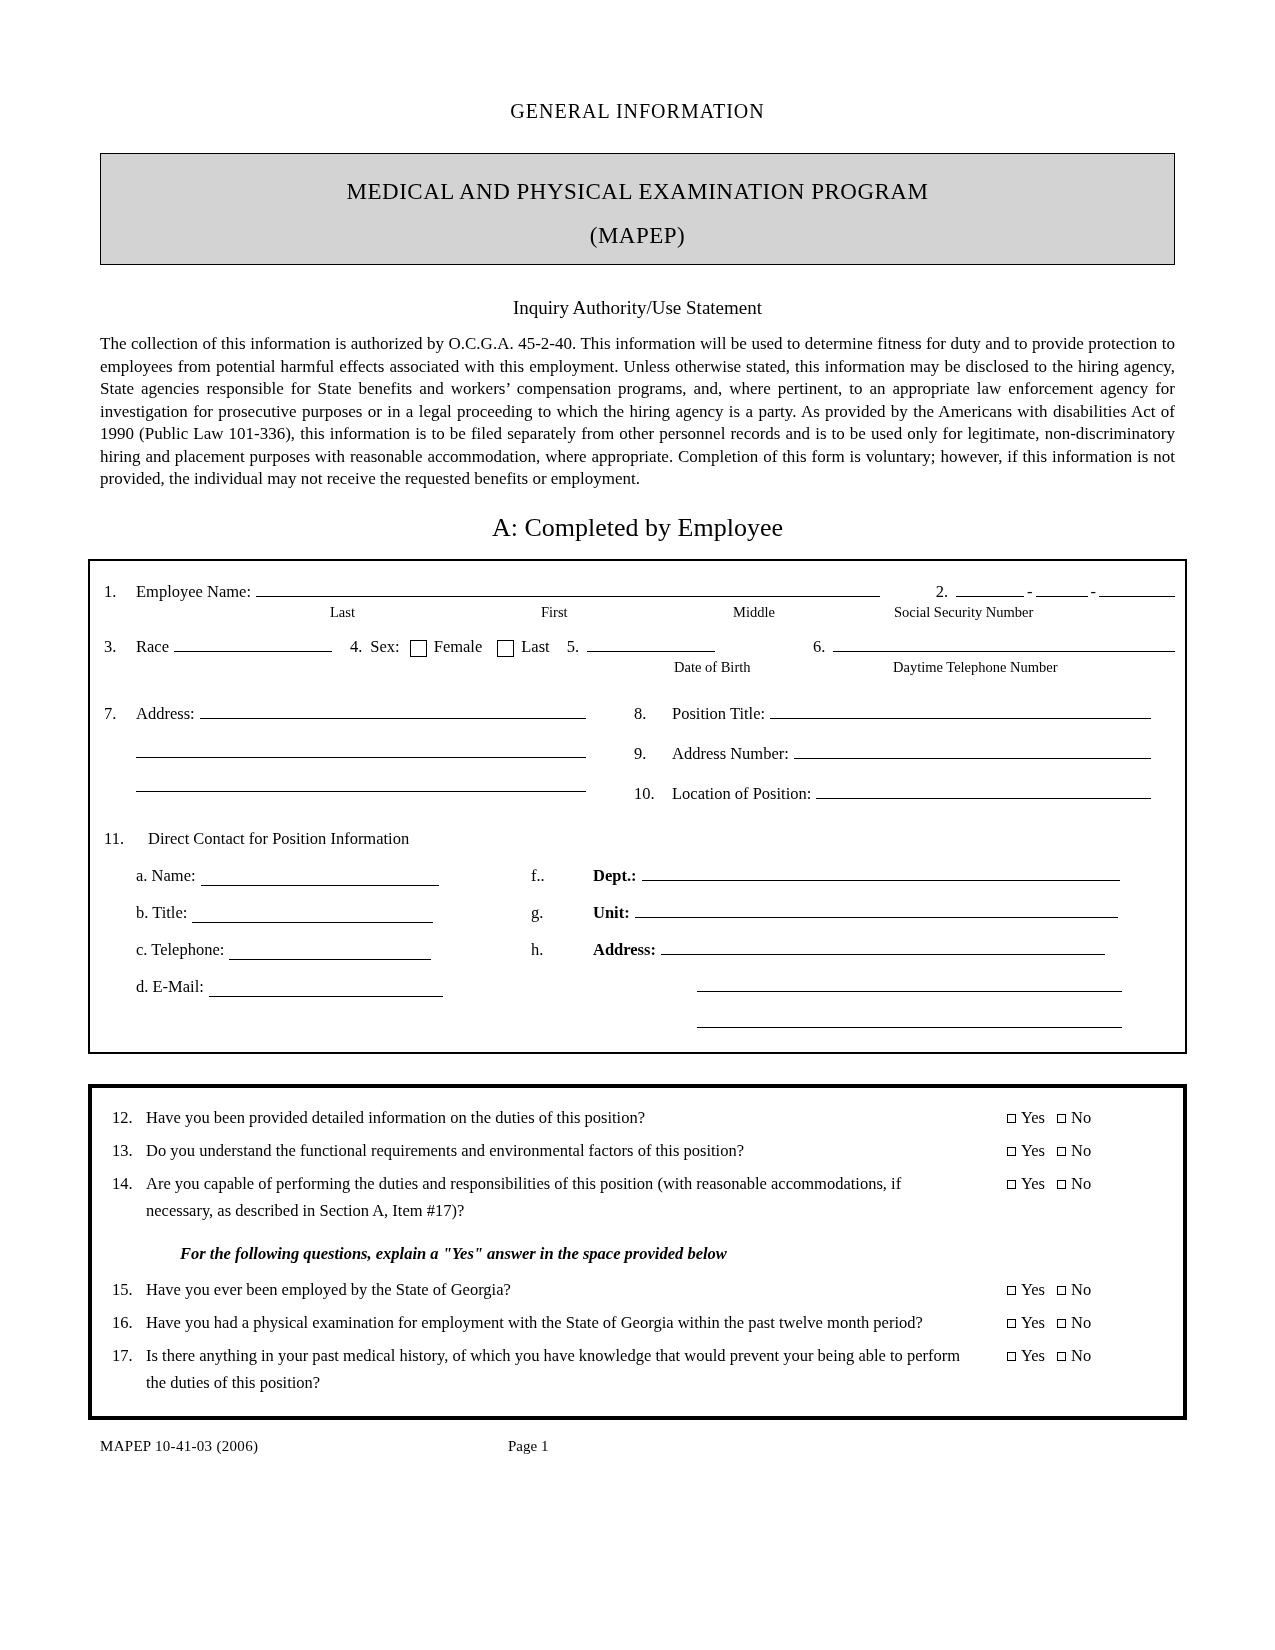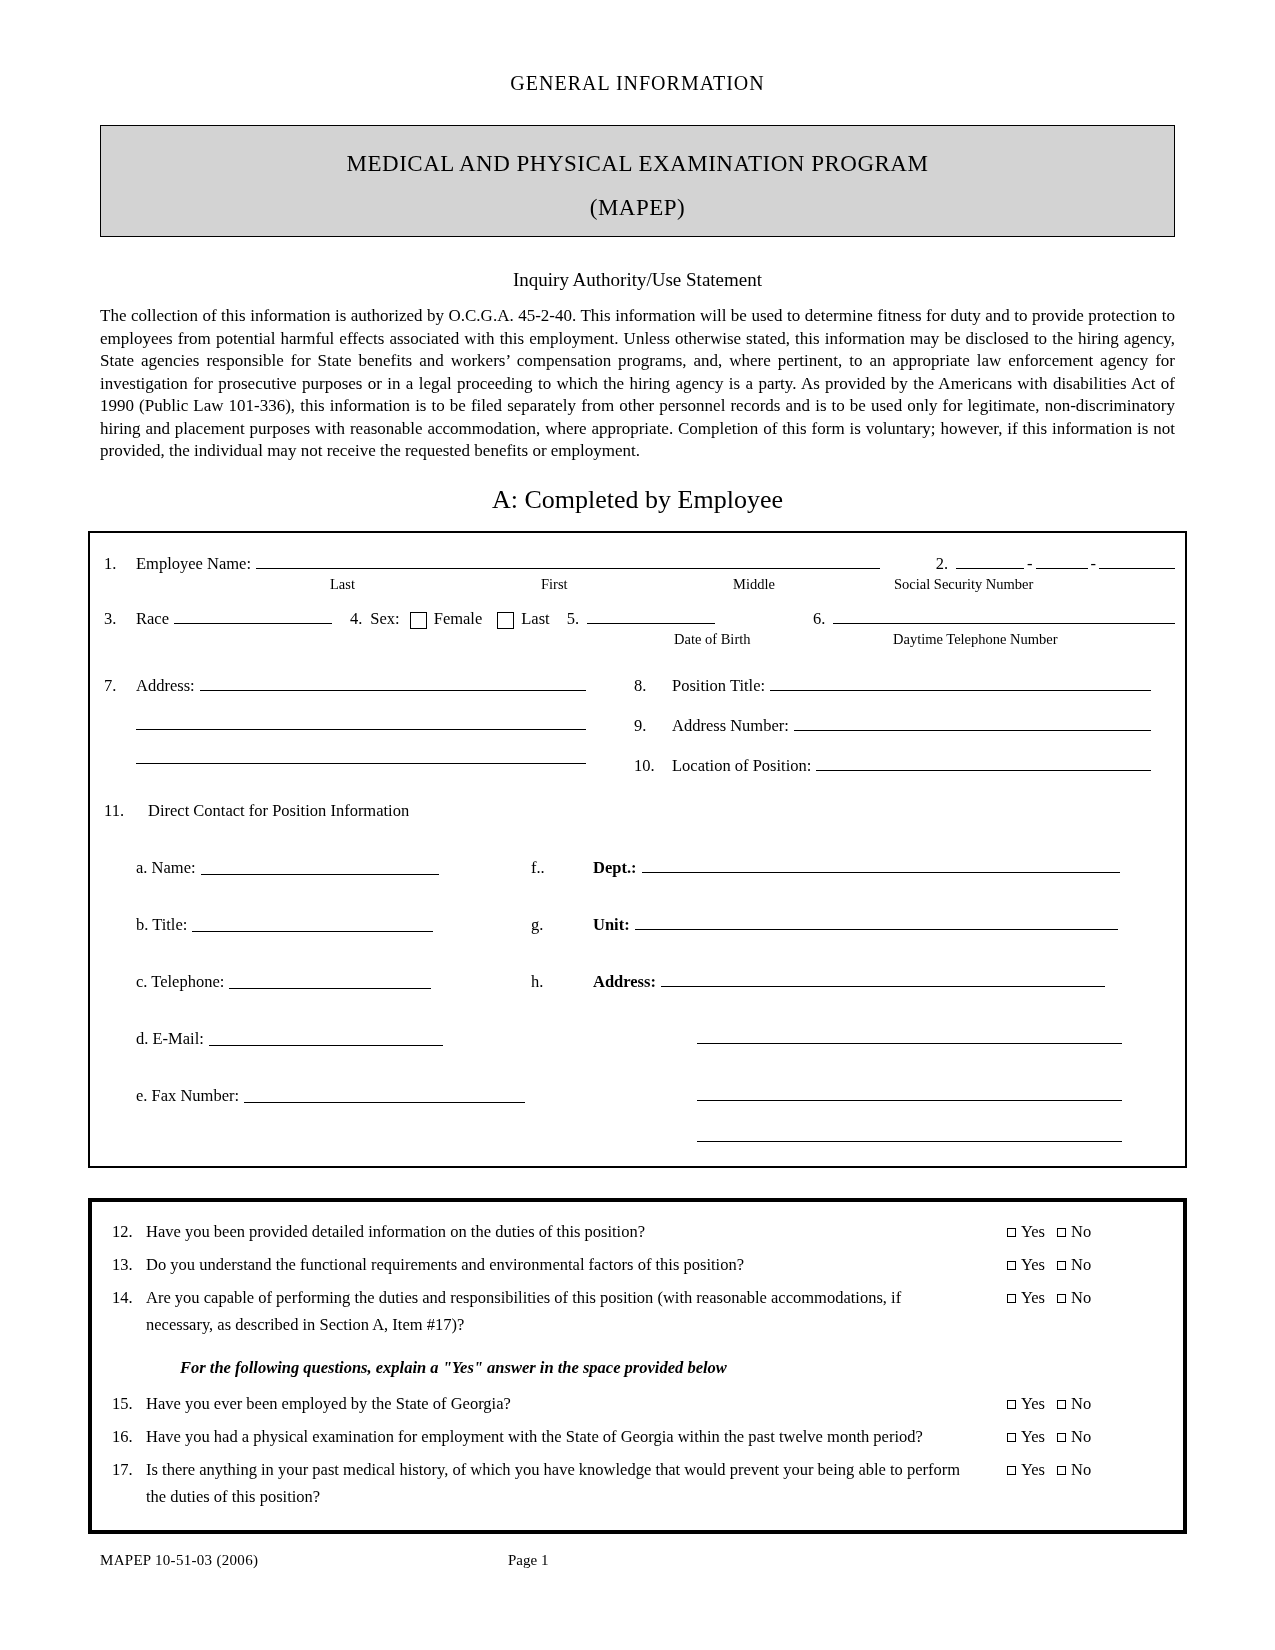--- a/index.html
+++ b/index.html
@@ -2,21 +2,21 @@
 <html><head>
 <meta charset="utf-8">
 <style>
   * { margin: 0; padding: 0; box-sizing: border-box; }
   html, body { background: #fff; }
   body {
     width: 1275px; height: 1650px; overflow: hidden;
     font-family: "Liberation Serif", "DejaVu Serif", serif;
     color: #000; font-size: 16.5px;
   }
-  .page { width: 1275px; height: 1650px; padding: 72px 88px 0 88px; }
+  .page { width: 1275px; height: 1650px; padding: 100px 88px 0 88px; }
 
   .h1 { text-align: center; font-size: 20px; letter-spacing: 1px; }
   .title-box {
     margin: 30px 12px 0 12px; border: 1px solid #000; background: #d3d3d3;
     text-align: center; padding: 10px 0 12px 0;
   }
   .title-line { font-size: 23px; line-height: 32px; letter-spacing: 0.5px; margin-top: 12px; }
   .h2 { text-align: center; font-size: 19px; margin-top: 32px; }
   .statement {
     margin: 14px 12px 0 12px; text-align: justify;
@@ -53,21 +53,21 @@
   .row-race { margin-top: 12px; }
   .row-addr { display: flex; align-items: flex-start; margin-top: 24px; }
   .col-left { width: 482px; flex-shrink: 0; }
   .col-right { flex: 1; margin-left: 48px; }
   .subrow { display: flex; align-items: baseline; line-height: 21px; margin-bottom: 19px; }
   .subrow:last-child { margin-bottom: 0; }
   .indent { padding-left: 32px; }
   .mr24 { margin-right: 24px; }
   .row11 { display: flex; align-items: baseline; margin-top: 24px; line-height: 21px; }
   .crow { display: flex; align-items: baseline; margin-top: 16px; line-height: 21px; }
-  .ccell1 { width: 427px; flex-shrink: 0; display: inline-flex; align-items: center; padding-left: 32px; margin-top: 20px; }
+  .ccell1 { width: 427px; flex-shrink: 0; display: inline-flex; align-items: flex-end; padding-left: 32px; }
   .cletter { width: 62px; flex-shrink: 0; display: inline-block; }
   .ccell3 { flex: 1; display: inline-flex; align-items: baseline; font-weight: bold; }
 
   
   .box-b {
     margin-top: 30px; border: 4px solid #000;
     padding: 16px 20px 14px 20px;
   }
   .qrow { display: flex; align-items: flex-start; margin-bottom: 6px; line-height: 27px; }
   .qnum { width: 34px; flex-shrink: 0; }
@@ -220,30 +220,20 @@
       <span class="ccell1">
         <span class="lbl">d. E-Mail:</span>
         <span class="blank grow" style="margin-right:88px"></span>
       </span>
       <span class="cletter"></span>
       <span class="ccell3">
         <span class="blank grow" style="margin-left:104px; margin-right:53px"></span>
       </span>
     </div>
 
-    <div class="crow">
-      <span class="ccell1">
-        <span class="lbl">e. Fax Number:</span>
-        <span class="blank grow" style="margin-right:6px"></span>
-      </span>
-      <span class="cletter"></span>
-      <span class="ccell3">
-        <span class="blank grow" style="margin-left:104px; margin-right:53px"></span>
-      </span>
-    </div>
 
     <div class="crow">
       <span class="ccell1"></span>
       <span class="cletter"></span>
       <span class="ccell3">
         <span class="blank grow" style="margin-left:104px; margin-right:53px"></span>
       </span>
     </div>
 
   </div>
@@ -296,17 +286,17 @@
       <span class="qnum">17.</span>
       <span class="qtext">Is there anything in your past medical history, of which you have knowledge that would prevent your being able to perform the duties of this position?</span>
       <span class="yesno">
         <span class="sq"></span><span class="ylabel">Yes</span><span class="sq"></span><span>No</span>
       </span>
     </div>
 
   </div>
 
   <div class="footer">
-    <span class="fcode">MAPEP 10-51-03 (2006)</span>
+    <span class="fcode">MAPEP 10-41-03 (2006)</span>
     <span class="fpage">Page 1</span>
   </div>
 
 </div>
 
 </body></html>

